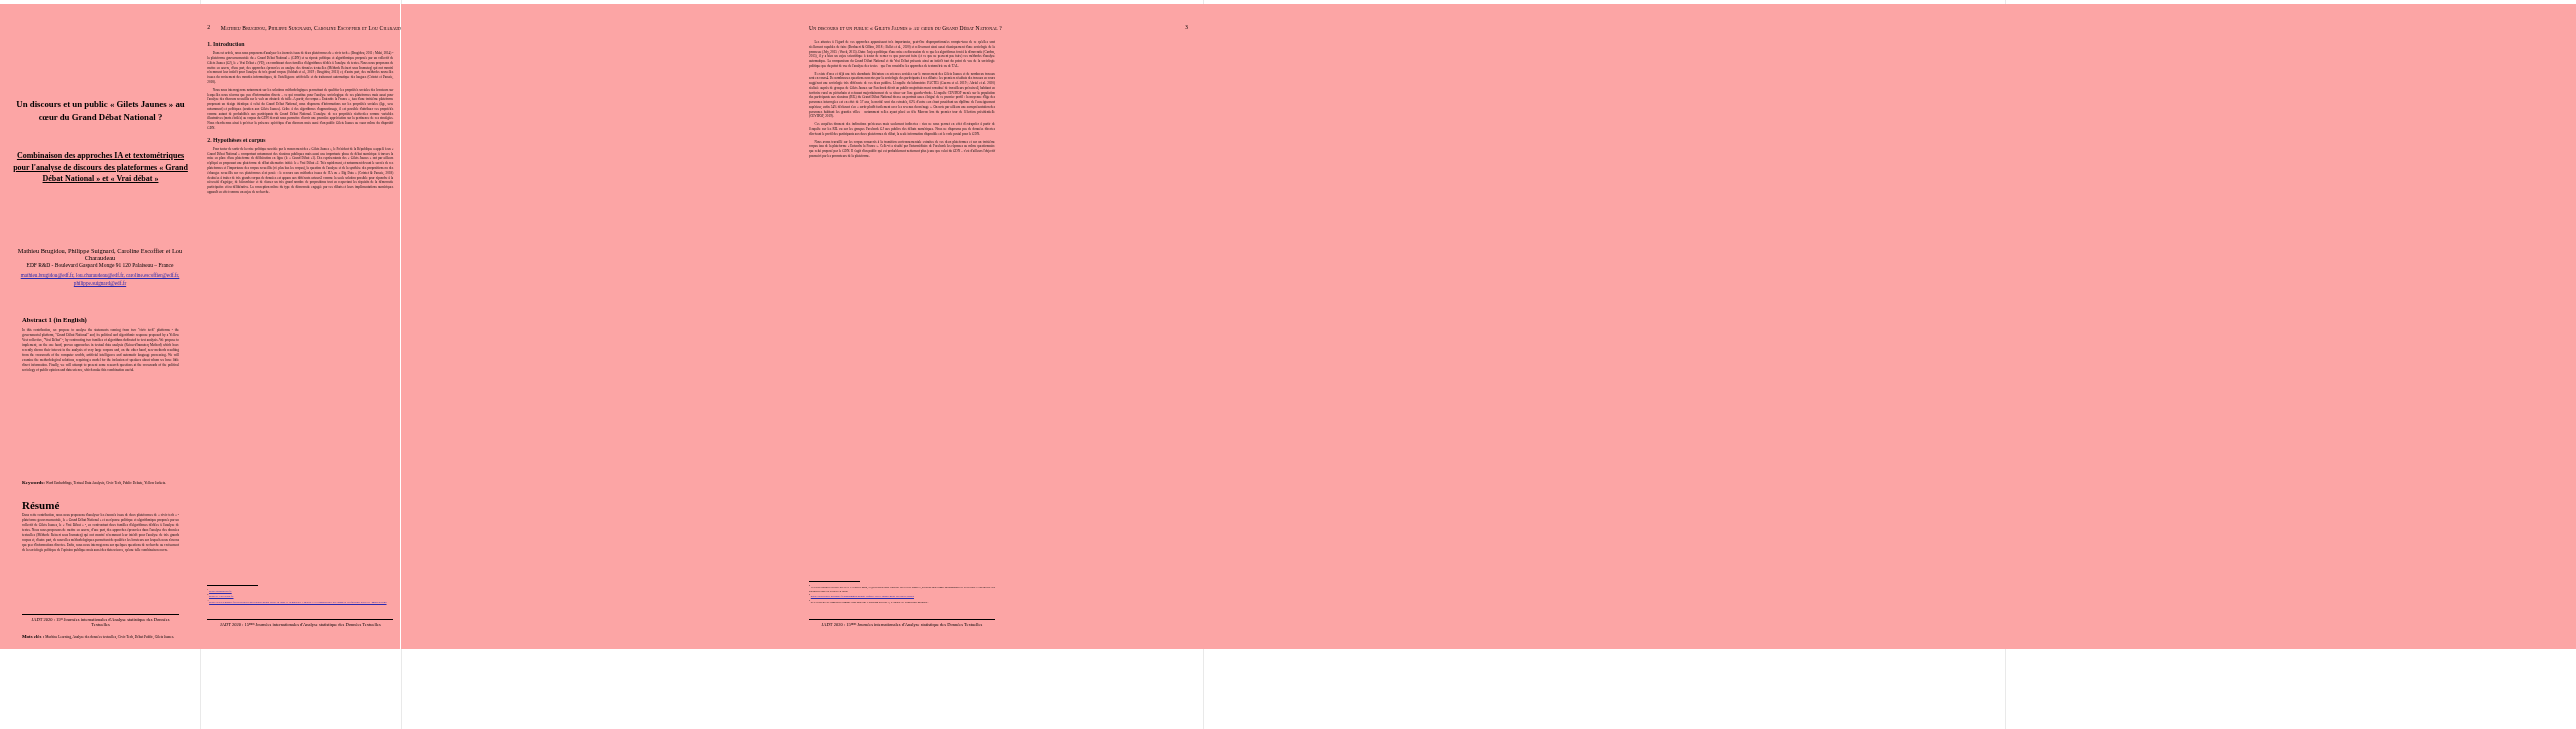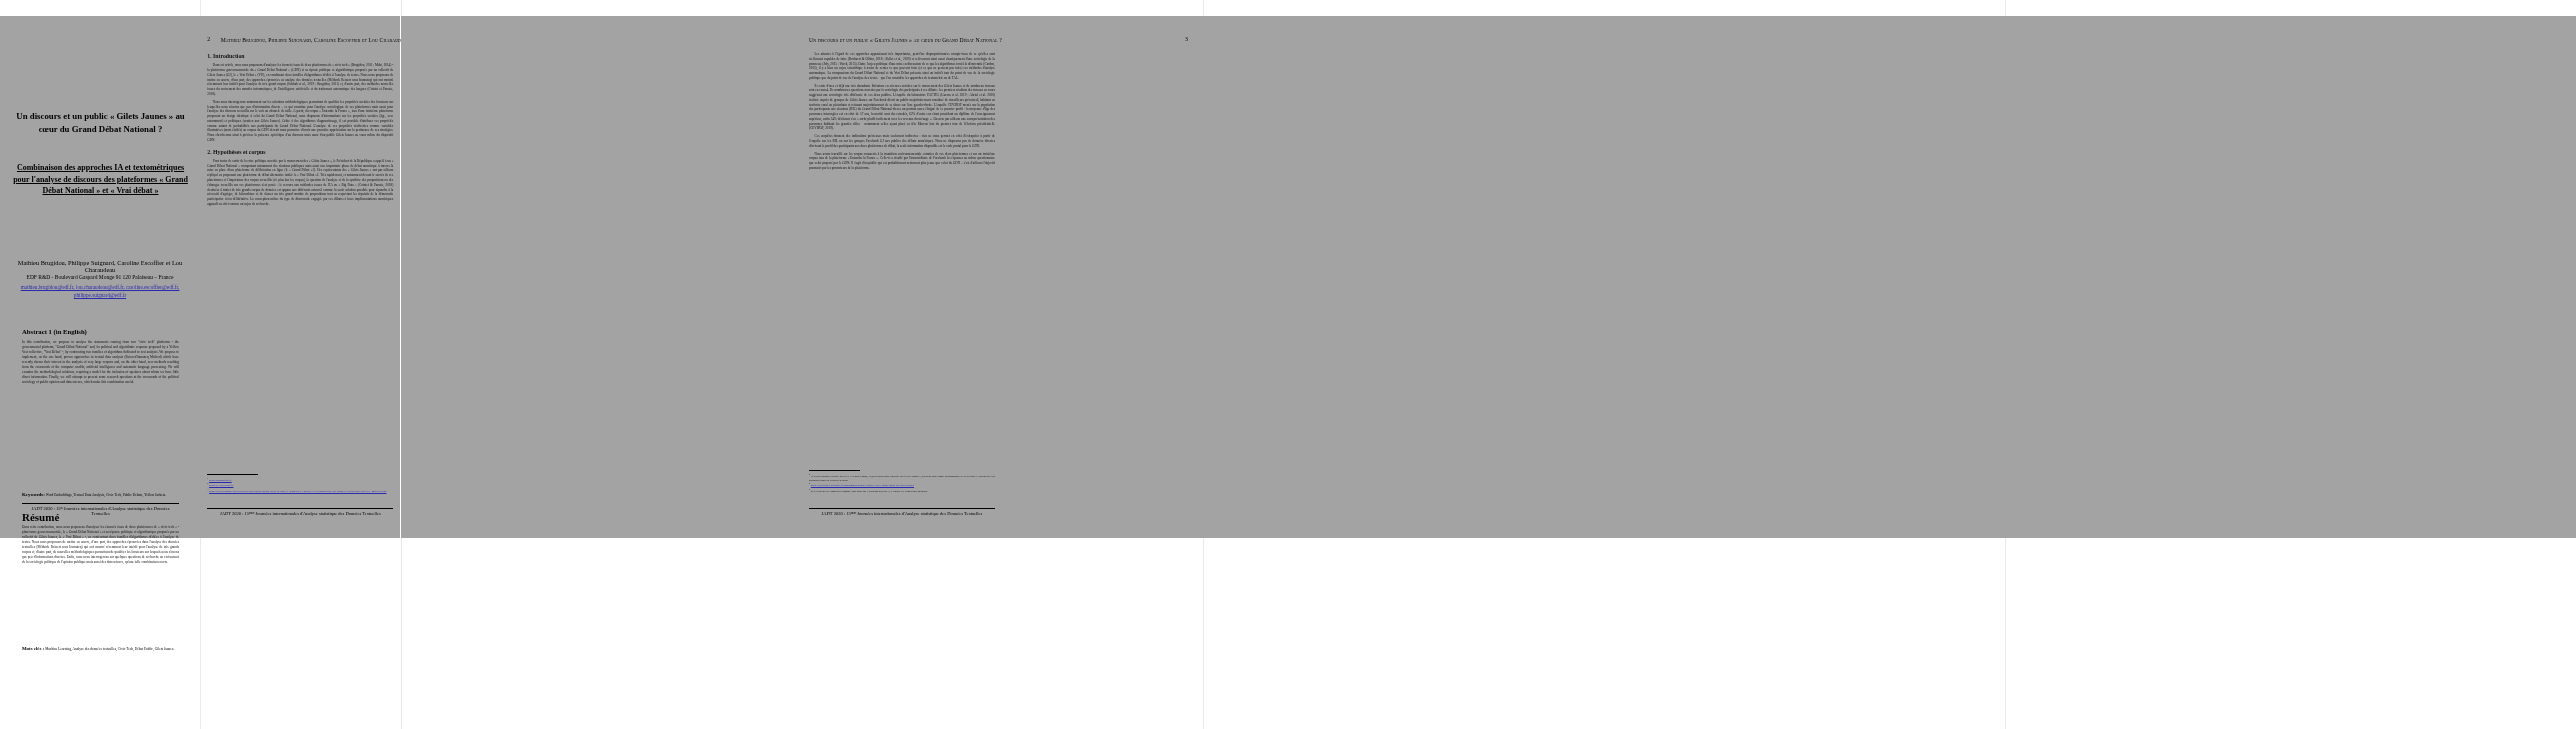--- a/index.html
+++ b/index.html
@@ -1,19 +1,19 @@
 <!DOCTYPE html>
 <html style="font-size:9.7px"><head>
 <meta charset="utf-8">
 <style>
   html,body{margin:0;padding:0;background:#ffffff;}
   body{width:2576px;height:729px;font-family:"Liberation Serif",serif;color:#000;overflow:hidden;}
   .sheet{position:absolute;top:0;left:0;width:2576px;height:729px;background:#fff;}
 
-  .page{position:absolute;top:16px;height:522px;background:#a3a3a3;box-sizing:border-box;}
+  .page{position:absolute;top:4px;height:645px;background:#fca5a5;box-sizing:border-box;}
   .p1{left:0;width:200px;}
   .p2{left:200px;width:200px;}
   .p3{left:401px;width:802px;}
   .p4{left:1203px;width:802px;}
   .p5{left:2005px;width:571px;}
 
   .sep{position:absolute;top:0;width:0.6px;height:729px;background:#e9e9e9;}
 
   
   .rh{position:absolute;font-variant:small-caps;font-size:5.6px;letter-spacing:0.1px;white-space:nowrap;}

